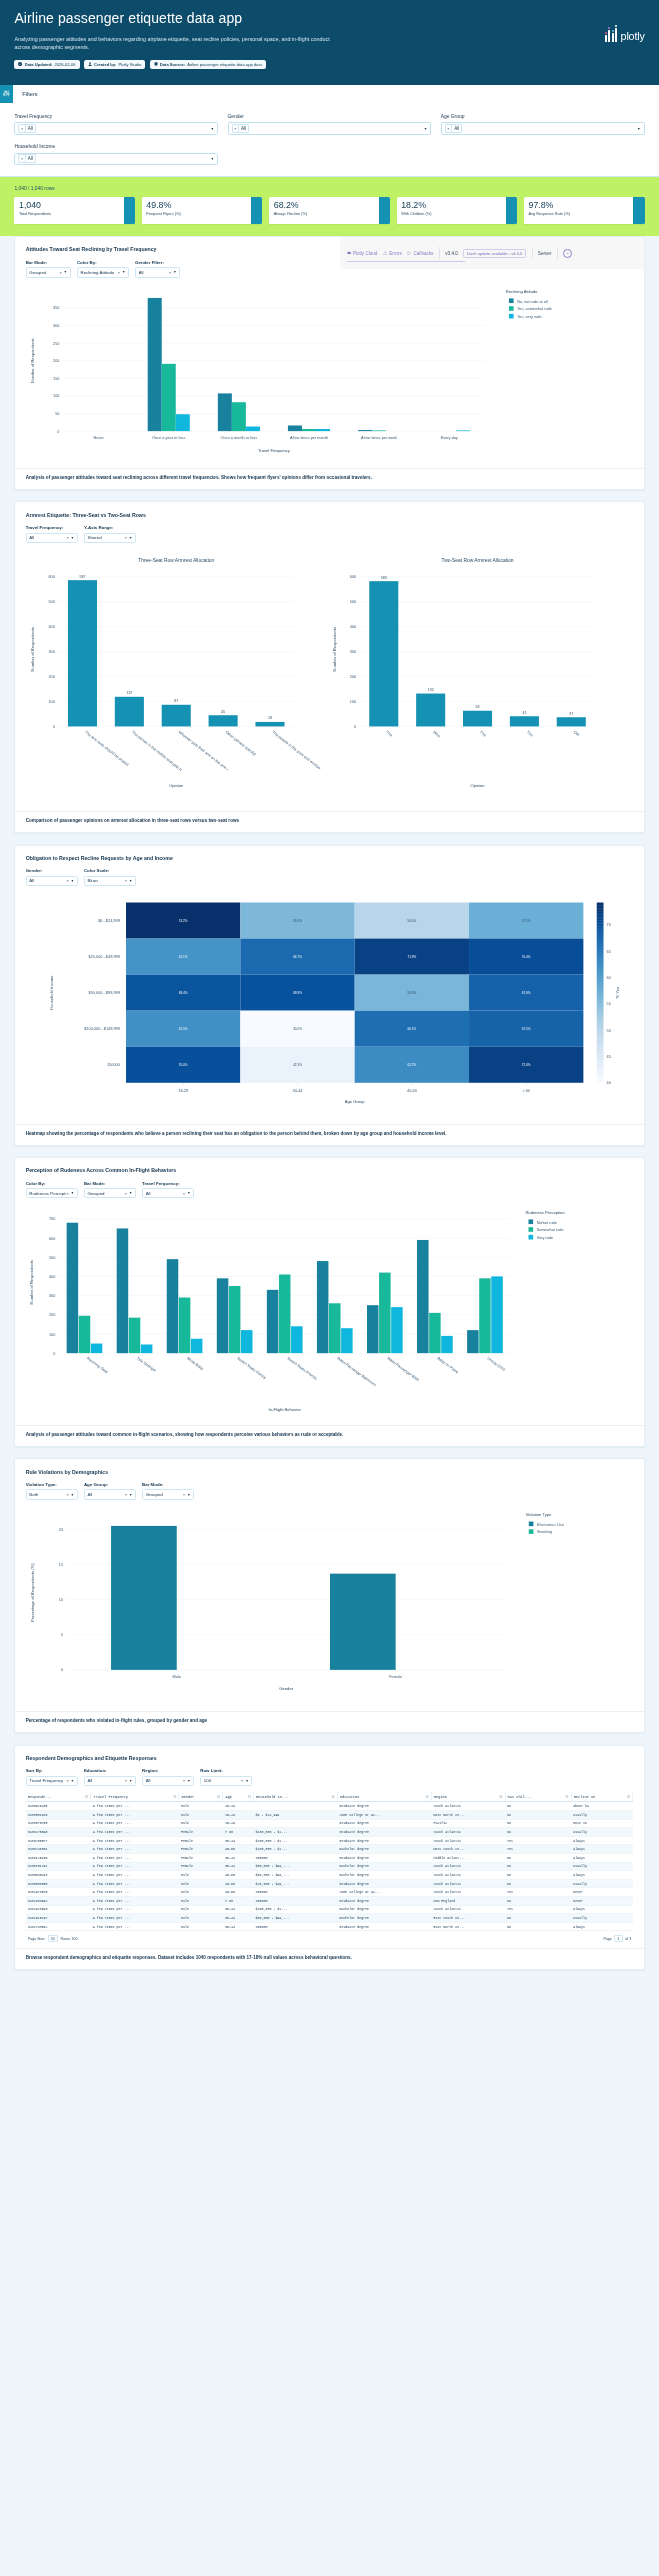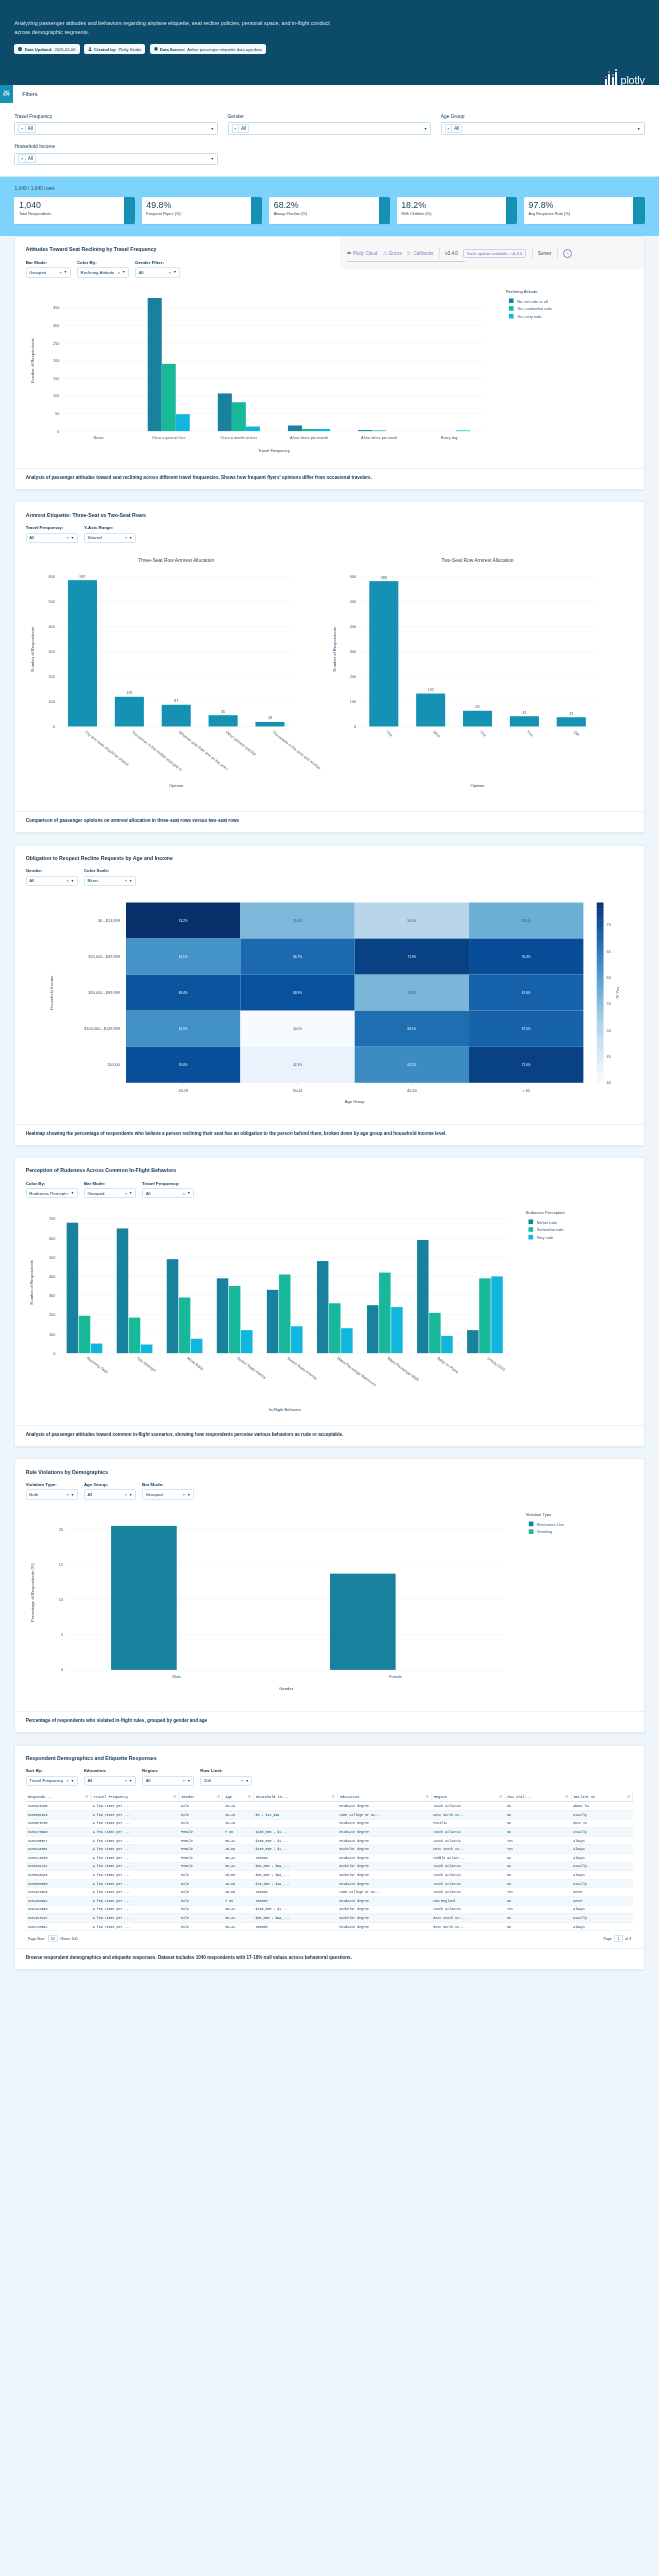--- a/index.html
+++ b/index.html
@@ -41,21 +41,20 @@
   }
   .badge b { font-weight: bold; }
   .badge .g { width: 4.1px; height: 4.1px; display: inline-block; }
   .plotly-logo {
     position: absolute;
     right: 14.4px;
     top: 25px;
     display: flex;
     align-items: flex-end;
     gap: 3.6px;
-    margin-top: 44px;
   }
   .logo-bars { display: flex; align-items: flex-end; gap: 1.3px; height: 16.5px; }
   .logo-col { display: flex; flex-direction: column; align-items: center; justify-content: flex-end; gap: 1px; }
   .logo-dot { width: 2.1px; height: 2.1px; border-radius: 50%; }
   .logo-bar { width: 2.1px; border-radius: 0.5px; }
   .logo-text { color: #fff; font-size: 10.8px; letter-spacing: -0.2px; line-height: .9; }
 
   
   .filters { background: #ffffff; padding: 0 0 11.3px 0; }
   .filters-head { display: flex; align-items: stretch; height: 17.5px; }
@@ -72,21 +71,21 @@
     border: 0.5px solid #bfe0ee; border-radius: 1.5px; background: #fff; height: 12.4px;
     display: flex; align-items: center; padding: 0 3.1px; position: relative;
   }
   .dd .tagbox { display: flex; align-items: stretch; border: 0.5px solid #cfe6f2; border-radius: 1px; height: 8.8px; }
   .dd .tagx { font-size: 3.9px; padding: 0 1.5px; display: flex; align-items: center; color:#123c57; border-right: 0.5px solid #cfe6f2;}
   .dd .tagv { font-size: 4.6px; padding: 0 2.1px; display: flex; align-items: center; color:#15354f;}
   .dd .caret { margin-left: auto; font-size: 3.6px; color: #2b3f52; }
   .filter-row2 { padding: 9.3px 14.4px 0 14.4px; display: grid; grid-template-columns: repeat(3,1fr); gap: 0 9.3px;}
 
   
-  .kpi-wrap { background: #7dd3fc; padding: 8.2px 14.4px 12.4px 14.4px; border-top: 1px solid #cfe8f3;}
+  .kpi-wrap { background: #bef264; padding: 8.2px 14.4px 12.4px 14.4px; border-top: 1px solid #cfe8f3;}
   .rowcount { font-size: 4.9px; color: #29506c; margin-bottom: 6.2px; }
   .kpis { display: grid; grid-template-columns: repeat(5, 1fr); gap: 6.7px; }
   .kpi {
     background: #fff; border-radius: 1.5px; height: 27px; position: relative;
     padding: 3.1px 4.6px; overflow: hidden; box-shadow: 0 0.5px 1px rgba(16,60,90,.07);
   }
   .kpi::after {
     content: ""; position: absolute; right: 0; top: 0; bottom: 0; width: 11.3px; background: #1591b4;
   }
   .kpi .v { font-size: 8.8px; font-weight: 400; color: #123c57; line-height: 1.15; }
@@ -167,20 +166,21 @@
     padding: 4.1px 2.1px 0 2.1px; font-size: 3.6px; color: #2c4c66;
     font-family: "Liberation Sans", sans-serif;
   }
   .tblfoot .pg { display: flex; align-items: center; gap: 2.6px; }
   .tblfoot .pgbox { border: 0.5px solid #cfe7f2; border-radius: 1px; padding: 0.5px 2.1px; font-size: 3.6px;}
 </style>
 </head>
 <body>
 
 <div class="hero">
+  <div class="hero-title">Airline passenger etiquette data app</div>
   <div class="hero-sub">Analyzing passenger attitudes and behaviors regarding airplane etiquette, seat recline policies, personal space, and in-flight conduct across demographic segments.</div>
   <div class="hero-badges">
     <div class="badge">
       <span class="g">
         <svg width="4.1" height="4.1" viewBox="0 0 12 12">
             <circle cx="6" cy="6" r="6" fill="#123c57"></circle>
             <path d="M3.2 6.1l1.9 1.9 3.7-3.8" stroke="#fff" stroke-width="1.4" fill="none"></path>
           </svg>
       </span>
       <b>Data Updated:</b>

